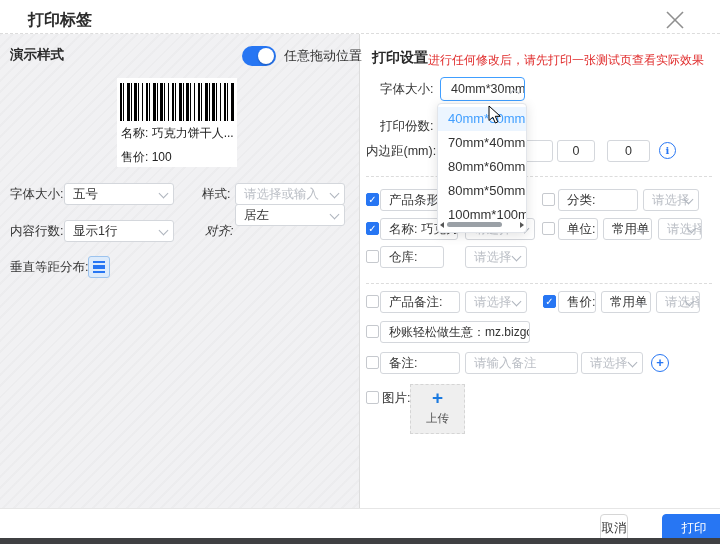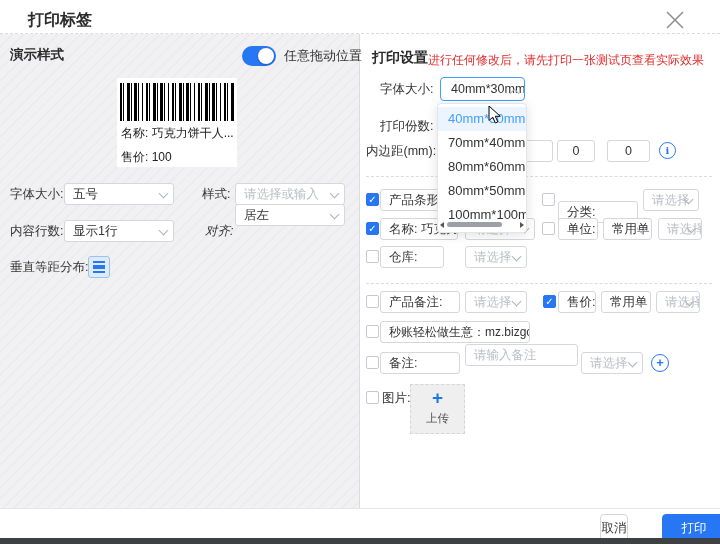--- a/index.html
+++ b/index.html
@@ -125,21 +125,21 @@
   <div class="abs num-inp" style="left:513px;top:140px;width:40px;"></div>
   <div class="abs num-inp" style="left:557px;top:140px;width:38px;">0</div>
   <div class="abs num-inp" style="left:607px;top:140px;width:43px;">0</div>
   <div class="abs info-ic" style="left:659px;top:142px;">i</div>
 
   <div class="abs dashline" style="left:366px;top:176px;width:346px;"></div>
 
   <div class="abs cb on" style="left:366px;top:193px;">✓</div>
   <div class="abs sel" style="left:380px;top:189px;width:62px;"><span>产品条形</span><i class="chev"></i></div>
   <div class="abs cb" style="left:542px;top:193px;"></div>
-  <div class="abs inp" style="left:558px;top:189px;width:80px;margin-top:12px;">分类:</div>
+  <div class="abs inp" style="left:558px;top:189px;width:80px;">分类:</div>
   <div class="abs sel ph" style="left:643px;top:189px;width:56px;"><span>请选择</span><i class="chev"></i></div>
 
   <div class="abs cb on" style="left:366px;top:222px;">✓</div>
   <div class="abs inp" style="left:380px;top:218px;width:78px;">名称: 巧克力饼</div>
   <div class="abs sel ph" style="left:465px;top:218px;width:70px;"><span>请选择</span><i class="chev"></i></div>
   <div class="abs cb" style="left:542px;top:222px;"></div>
   <div class="abs inp" style="left:558px;top:218px;width:40px;">单位:</div>
   <div class="abs sel" style="left:603px;top:218px;width:49px;"><span>常用单</span><i class="chev"></i></div>
   <div class="abs sel ph" style="left:658px;top:218px;width:44px;"><span>请选择</span><i class="chev"></i></div>
 
@@ -155,21 +155,21 @@
   <div class="abs cb on" style="left:543px;top:295px;">✓</div>
   <div class="abs inp" style="left:558px;top:291px;width:38px;">售价:</div>
   <div class="abs sel" style="left:601px;top:291px;width:50px;"><span>常用单</span><i class="chev"></i></div>
   <div class="abs sel ph" style="left:656px;top:291px;width:44px;"><span>请选择</span><i class="chev"></i></div>
 
   <div class="abs cb" style="left:366px;top:325px;"></div>
   <div class="abs inp" style="left:380px;top:321px;width:150px;font-size:12px;">秒账轻松做生意：mz.bizgo.</div>
 
   <div class="abs cb" style="left:366px;top:356px;"></div>
   <div class="abs inp" style="left:380px;top:352px;width:80px;">备注:</div>
-  <div class="abs inp ph" style="left:465px;top:344px;width:113px;">请输入备注</div>
+  <div class="abs inp ph" style="left:465px;top:352px;width:113px;">请输入备注</div>
   <div class="abs sel ph" style="left:581px;top:352px;width:62px;"><span>请选择</span><i class="chev"></i></div>
   <div class="abs plus-ic" style="left:651px;top:354px;">+</div>
 
   <div class="abs cb" style="left:366px;top:391px;"></div>
   <div class="abs rlabel" style="left:382px;top:386px;">图片:</div>
   <div class="abs upload-box">
     <div class="plus">+</div>
     <div class="lbl">上传</div>
   </div>
 

